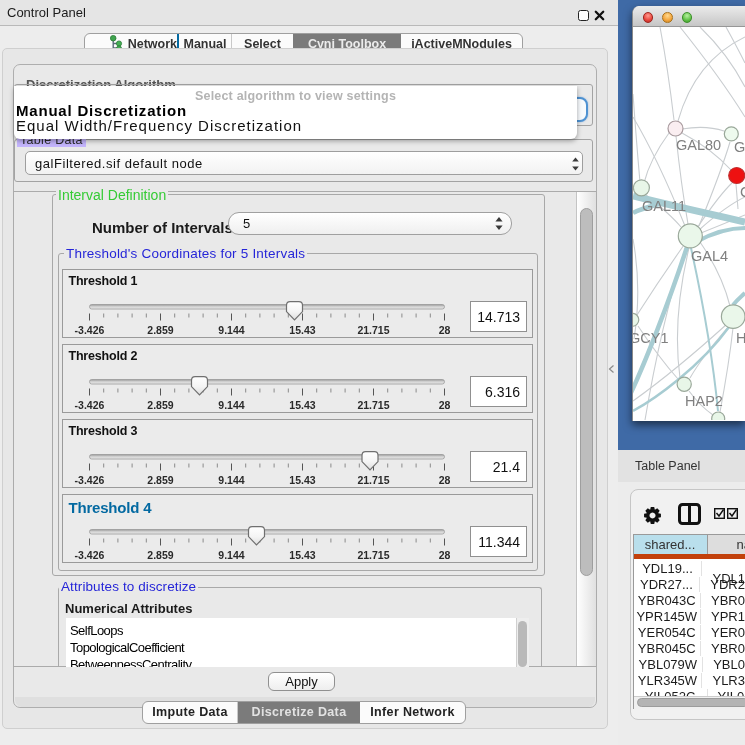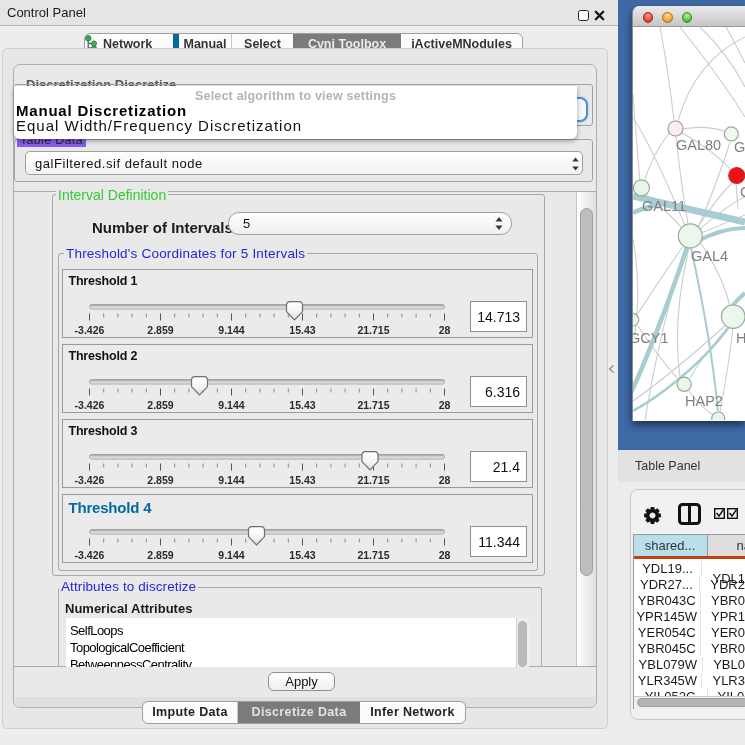--- a/index.html
+++ b/index.html
@@ -14,45 +14,45 @@
 <div class="abs" style="left:0;top:0;width:618px;height:745px;background:#ededed;"></div>
 
 <div class="abs" style="left:0;top:0;width:618px;height:26px;background:#e5e5e5;border-bottom:1px solid #b9b9b9;"></div>
 <div class="abs" style="left:7px;top:5px;font-size:13px;color:#1b1b1b;">Control Panel</div>
 <div class="abs" style="left:578px;top:10px;width:11px;height:11px;border:1.6px solid #222;border-radius:2.5px;background:#fff;"></div>
 <svg class="abs" style="left:594px;top:10px;" width="11" height="11" viewBox="0 0 11 11">
     <path d="M1.8 1.8 L9.2 9.2 M9.2 1.8 L1.8 9.2" stroke="#111" stroke-width="2.3" stroke-linecap="round"></path>
   </svg>
 
 <div class="abs" style="left:84px;top:33px;width:439px;height:21px;background:#fbfbfb;border:1px solid #9f9f9f;border-radius:6px;overflow:hidden;display:flex;">
-  <div style="width:94px;display:flex;align-items:center;justify-content:flex-start;border-right:6px solid #0369a1;font-size:12.5px;font-weight:bold;color:#333;">
+  <div style="width:94px;display:flex;align-items:center;justify-content:flex-end;border-right:2px solid #0369a1;font-size:12.5px;font-weight:bold;color:#333;">
     <svg width="13" height="17" viewBox="0 0 13 17" style="margin-right:5px;">
       <path d="M3.2 4.5 V13 M3.2 8.5 H8 M3.2 13 H8" stroke="#5a6a7a" stroke-width="1.4" fill="none"></path>
       <circle cx="3.2" cy="3.2" r="2.8" fill="#3fa44e" stroke="#2c7a38" stroke-width="0.8"></circle>
       <circle cx="9" cy="8.5" r="2.6" fill="#44b055" stroke="#2c7a38" stroke-width="0.8"></circle>
       <circle cx="9" cy="13.6" r="2.6" fill="#44b055" stroke="#2c7a38" stroke-width="0.8"></circle>
     </svg>Network</div>
   <div style="width:53px;display:flex;align-items:center;justify-content:center;border-right:1px solid #c9c9c9;font-size:12.5px;font-weight:bold;color:#333;">Manual</div>
   <div style="width:61px;display:flex;align-items:center;justify-content:center;font-size:12.5px;font-weight:bold;color:#333;">Select</div>
   <div style="width:108px;display:flex;align-items:center;justify-content:center;font-size:12.5px;font-weight:bold;color:#ececec;background:#7b7b7b;">Cyni Toolbox</div>
   <div style="flex:1;display:flex;align-items:center;justify-content:center;font-size:12.5px;font-weight:bold;color:#333;">jActiveMNodules</div>
 </div>
 
 <div class="abs" style="left:2px;top:48px;width:606px;height:681px;border:1px solid #cfcfcf;border-radius:5px;background:#e7e7e7;"></div>
 
 <div class="abs" style="left:13px;top:64px;width:584px;height:644px;border:1px solid #aeaeae;border-radius:7px;background:#e9e9e9;"></div>
 <div class="abs" style="left:15px;top:697px;width:580px;height:10px;background:#dfdfdf;border-bottom-left-radius:7px;border-bottom-right-radius:7px;"></div>
 
-<div class="abs" style="left:26px;top:77px;font-size:13px;font-weight:bold;color:#555555;">Discretization Discretize</div>
+<div class="abs" style="left:26px;top:77px;font-size:13px;font-weight:bold;color:#555555;">Discretization Algorithm</div>
 <div class="gb" style="left:14px;top:84px;width:579px;height:42px;border-color:#a3a3a3;"></div>
 
 <div class="abs" style="left:555px;top:96.5px;width:32.5px;height:25px;border:2.8px solid #4e92d2;border-radius:0 8px 8px 0;background:#f7fafd;box-shadow:0 0 2px rgba(90,150,215,0.6);"></div>
 
 <div class="gb" style="left:14px;top:139px;width:579px;height:43px;border-color:#a3a3a3;"></div>
-<div class="abs" style="left:17px;top:133px;font-size:12.5px;letter-spacing:0.3px;color:#2a2a2a;background:#8b5cf6;padding:0 3px;">Table Data</div>
+<div class="abs" style="left:17px;top:133px;font-size:12.5px;letter-spacing:0.3px;color:#2a2a2a;background:#c4b5fd;padding:0 3px;">Table Data</div>
 <div class="abs" style="left:25px;top:151px;width:558px;height:24px;border:1px solid #9e9e9e;border-radius:5px;background:linear-gradient(#ffffff,#f2f2f2);"></div>
 <div class="abs" style="left:35px;top:156px;font-size:13px;letter-spacing:0.55px;color:#111;">galFiltered.sif default node</div>
 <svg class="abs" style="left:570px;top:157px;" width="11" height="14" viewBox="0 0 11 14">
     <path d="M5.5 0.5 L8.8 4.6 H2.2 Z" fill="#3a3a3a"></path>
     <path d="M5.5 13.5 L2.2 9.4 H8.8 Z" fill="#3a3a3a"></path>
   </svg>
 
 <div class="abs" style="left:14px;top:86px;width:563px;height:53px;background:#fff;border-radius:0 0 6px 6px;box-shadow:0 2px 5px rgba(0,0,0,0.35);z-index:30;">
   <div class="abs" style="left:0;right:0;top:3px;text-align:center;font-size:12.5px;letter-spacing:0.2px;font-weight:bold;color:#b4b4b4;">Select algorithm to view settings</div>
   <div class="abs" style="left:2px;top:31px;font-size:15px;letter-spacing:1px;color:#111;">Equal Width/Frequency Discretization</div>
@@ -395,21 +395,21 @@
 <svg class="abs" style="left:714px;top:508px;" width="26" height="11" viewBox="0 0 26 11">
  <g fill="none" stroke="#111" stroke-width="1.4">
   <rect x="0.7" y="0.7" width="9.6" height="9.6"></rect>
   <rect x="13.7" y="0.7" width="9.6" height="9.6"></rect>
   <path d="M2.5 5 L5 8 L9.5 1.5"></path>
   <path d="M15.5 5 L18 8 L22.5 1.5"></path>
  </g>
 </svg>
 
 <div class="abs" style="left:632.5px;top:534px;width:112.5px;height:175px;background:#fff;overflow:hidden;border-top:1px solid #9a9a9a;border-left:1px solid #9a9a9a;">
-  <div style="display:flex;height:24px;border-bottom:3px solid #c2410c;">
+  <div style="display:flex;height:24px;border-bottom:5px solid #c2410c;">
     <div style="width:74px;background:#b9dfec;border-right:1px solid #9a9a9a;display:flex;align-items:center;justify-content:center;font-size:13px;color:#333;">shared...</div>
     <div style="flex:1;background:#dddddd;display:flex;align-items:center;font-size:13px;color:#333;padding-left:29px;overflow:hidden;">na</div>
   </div>
   <div style="position:relative;font-size:13px;color:#1c1c1c;padding-top:2px;">
     <div style="display:flex;height:15.9px;align-items:center;">
         <div style="width:74px;text-align:center;border-right:1px solid #e2e2e2;">YDL19...</div>
         <div style="padding-left:10px;margin-top:20px;">YDL1</div>
       </div>
 <div style="display:flex;height:15.9px;align-items:center;">
         <div style="width:74px;text-align:center;border-right:1px solid #e2e2e2;">YDR27...</div>

